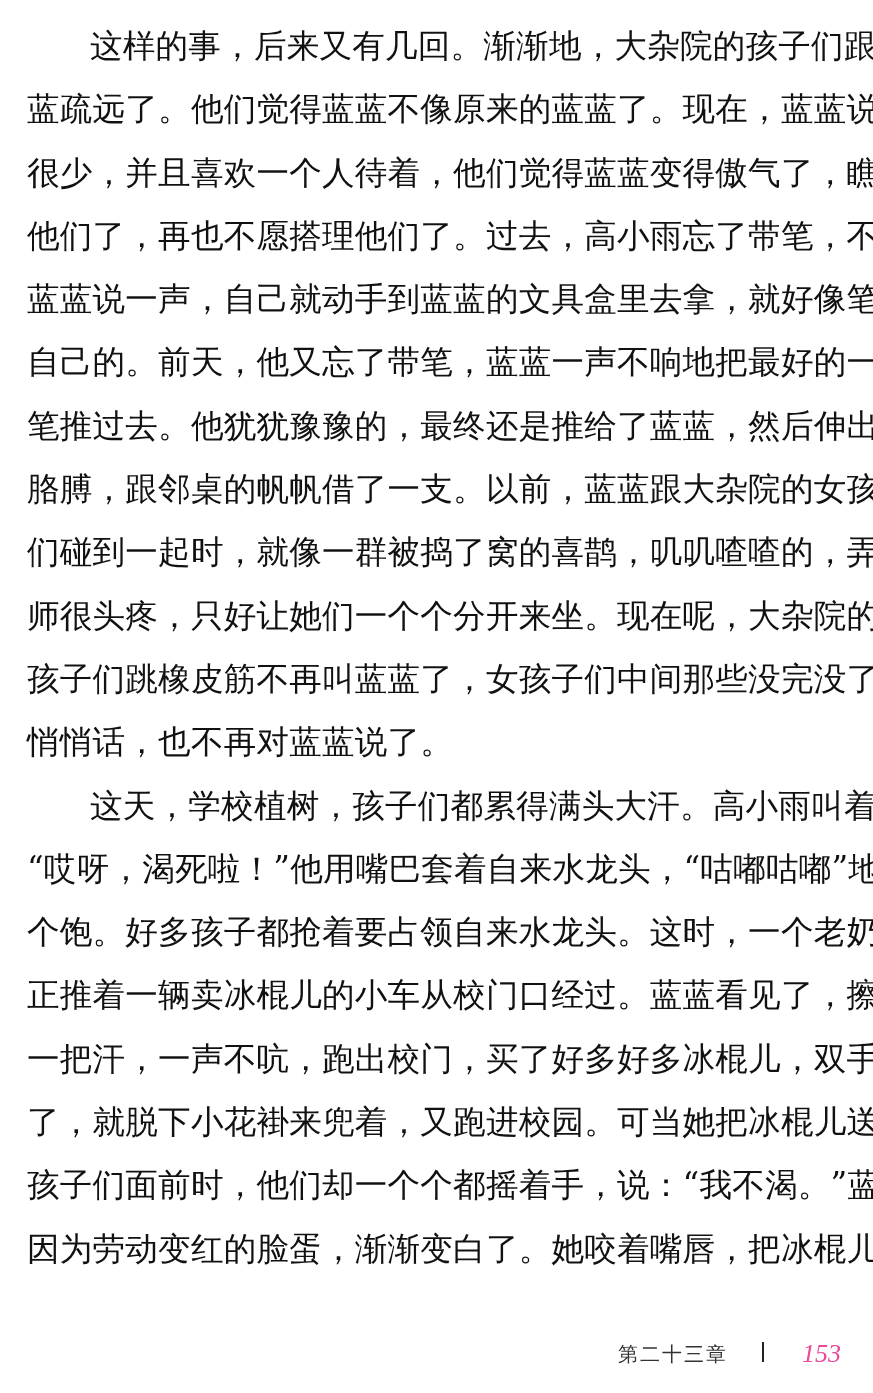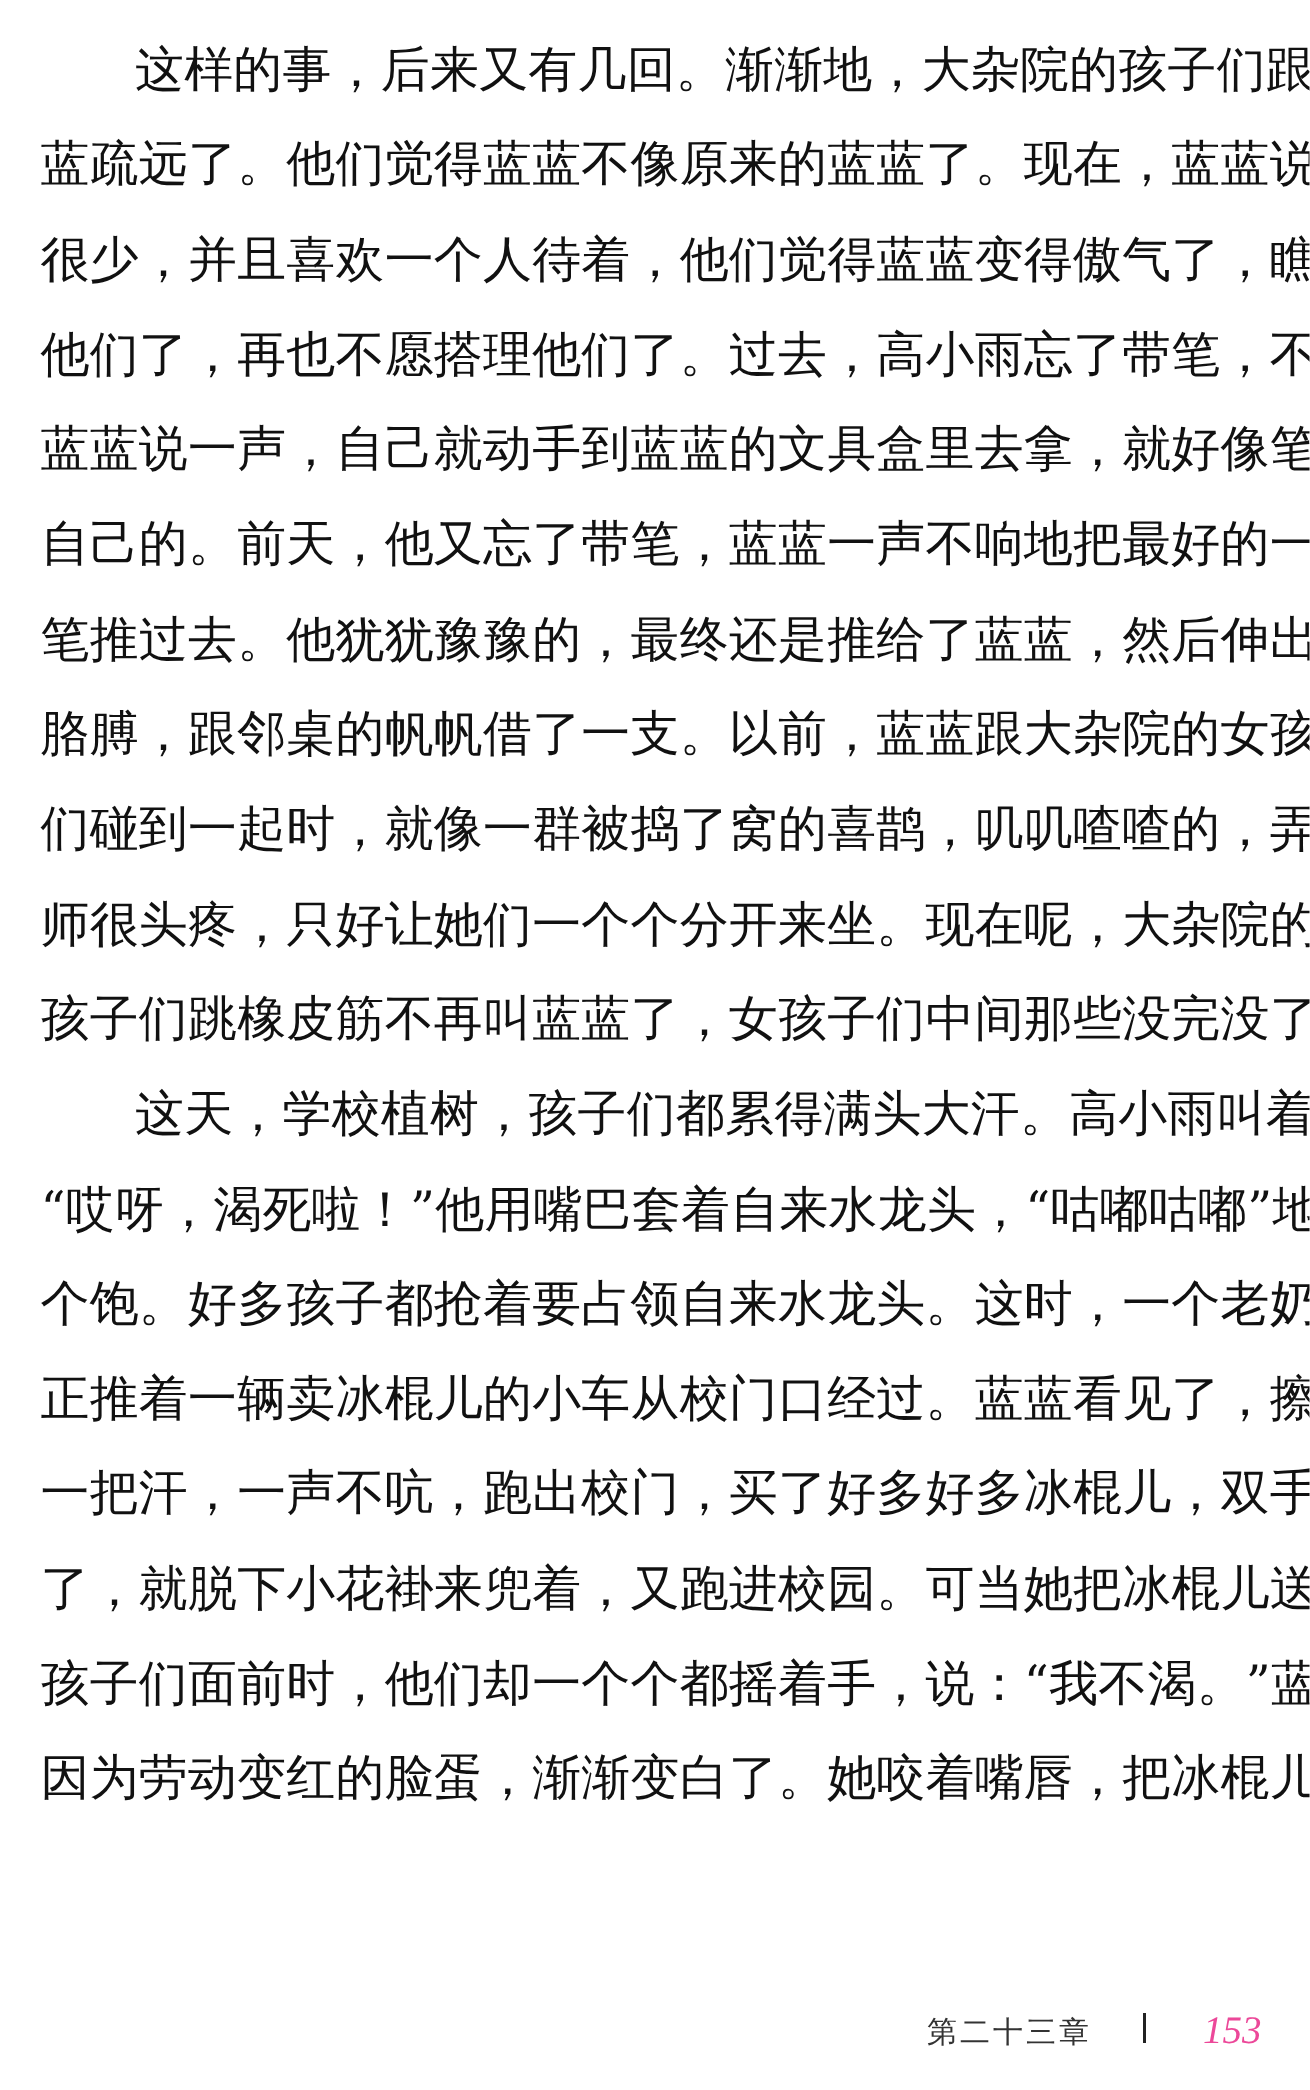--- a/index.html
+++ b/index.html
@@ -69,20 +69,21 @@
     <span class="line">蓝疏远了。他们觉得蓝蓝不像原来的蓝蓝了。现在，蓝蓝说话</span>
     <span class="line">很少，并且喜欢一个人待着，他们觉得蓝蓝变得傲气了，瞧不起</span>
     <span class="line">他们了，再也不愿搭理他们了。过去，高小雨忘了带笔，不用跟</span>
     <span class="line">蓝蓝说一声，自己就动手到蓝蓝的文具盒里去拿，就好像笔是</span>
     <span class="line">自己的。前天，他又忘了带笔，蓝蓝一声不响地把最好的一支</span>
     <span class="line">笔推过去。他犹犹豫豫的，最终还是推给了蓝蓝，然后伸出长</span>
     <span class="line">胳膊，跟邻桌的帆帆借了一支。以前，蓝蓝跟大杂院的女孩子</span>
     <span class="line">们碰到一起时，就像一群被捣了窝的喜鹊，叽叽喳喳的，弄得老</span>
     <span class="line">师很头疼，只好让她们一个个分开来坐。现在呢，大杂院的女</span>
     <span class="line">孩子们跳橡皮筋不再叫蓝蓝了，女孩子们中间那些没完没了的</span>
+    <span class="line">悄悄话，也不再对蓝蓝说了。</span>
   </div>
   <div>
     <span class="line indent">这天，学校植树，孩子们都累得满头大汗。高小雨叫着：</span>
     <span class="line">“哎呀，渴死啦！”他用嘴巴套着自来水龙头，“咕嘟咕嘟”地喝了</span>
     <span class="line">个饱。好多孩子都抢着要占领自来水龙头。这时，一个老奶奶</span>
     <span class="line">正推着一辆卖冰棍儿的小车从校门口经过。蓝蓝看见了，擦了</span>
     <span class="line">一把汗，一声不吭，跑出校门，买了好多好多冰棍儿，双手拿不</span>
     <span class="line">了，就脱下小花褂来兜着，又跑进校园。可当她把冰棍儿送到</span>
     <span class="line">孩子们面前时，他们却一个个都摇着手，说：“我不渴。”蓝蓝那</span>
     <span class="line">因为劳动变红的脸蛋，渐渐变白了。她咬着嘴唇，把冰棍儿又</span>

